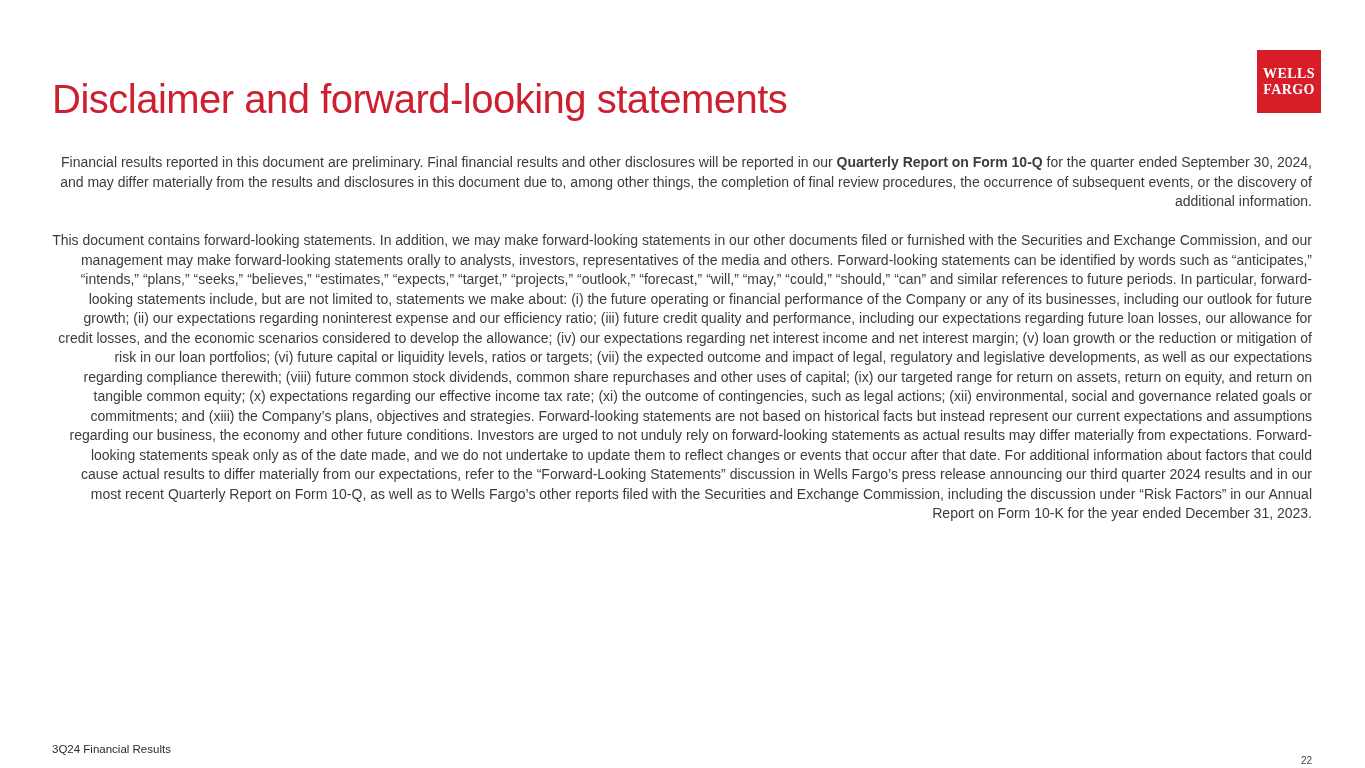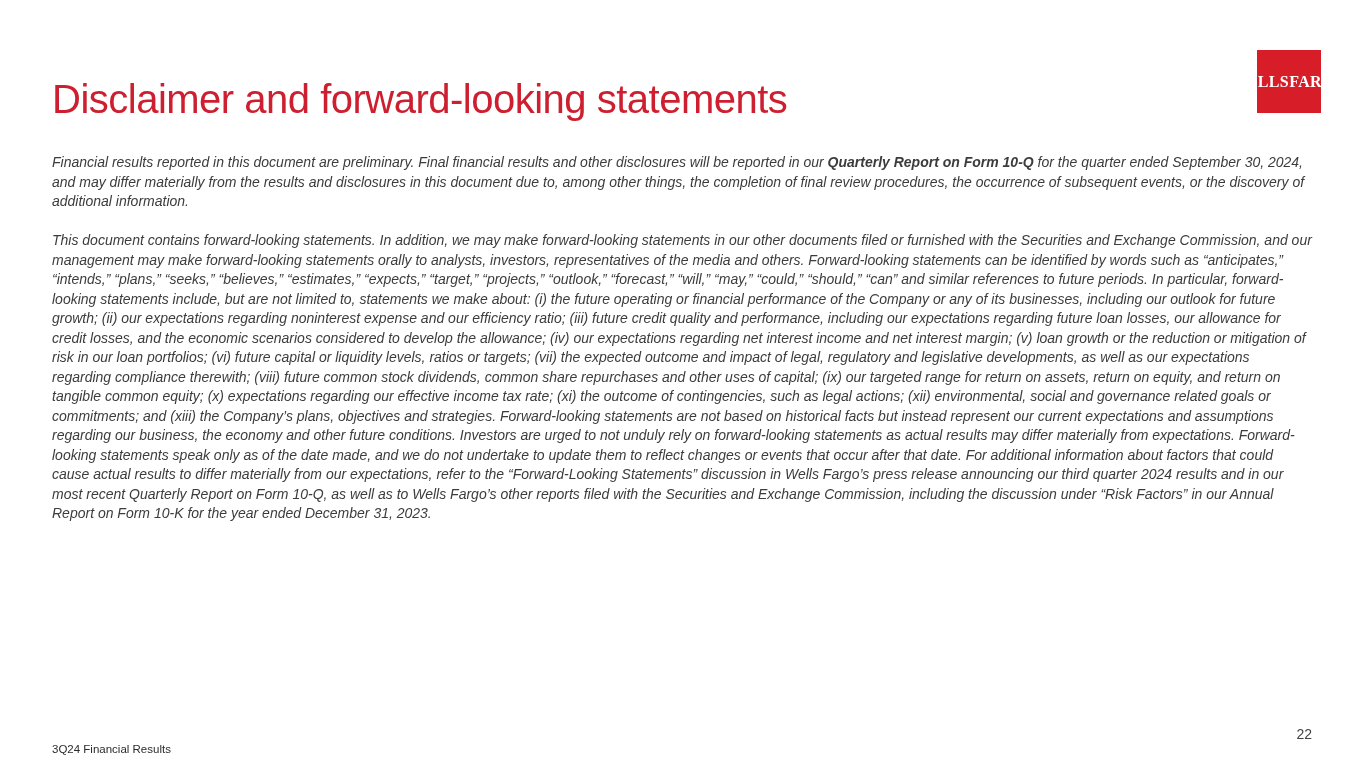--- a/index.html
+++ b/index.html
@@ -31,60 +31,59 @@
   }
   .wf-logo {
     position: absolute;
     top: 50px;
     right: 44px;
     width: 64px;
     height: 63px;
     background: #D71E28;
     color: #ffffff;
     display: flex;
-    flex-direction: row;
+    flex-direction: column;
     align-items: center;
     justify-content: center;
     font-family: "Liberation Serif", serif;
     font-weight: bold;
-    font-size: 16px;
+    font-size: 14px;
     line-height: 16px;
     letter-spacing: 0.4px;
     user-select: none;
   }
   .body-text {
     position: absolute;
     left: 52px;
     top: 153px;
     width: 1260px;
-    font-style: italic;
     font-size: 14px;
     line-height: 19.5px;
     color: #3C3C3C;
-    text-align: left;
+    text-align: right;
   }
   .body-text p {
     margin: 0 0 19.5px 0;
   }
   .emph {
     font-weight: bold;
   }
   .footer-label {
     position: absolute;
     left: 52px;
     bottom: 13px;
     font-size: 11.5px;
     color: #2b2b2b;
     text-align: center;
   }
   .page-number {
     position: absolute;
     right: 53px;
-    bottom: 26px;
-    font-size: 14px;
+    bottom: 2px;
+    font-size: 10px;
     color: #444444;
   }
 </style>
 </head>
 <body>
 
 <div class="slide">
 
   <h1 class="page-title">Disclaimer and forward-looking statements</h1>
 

